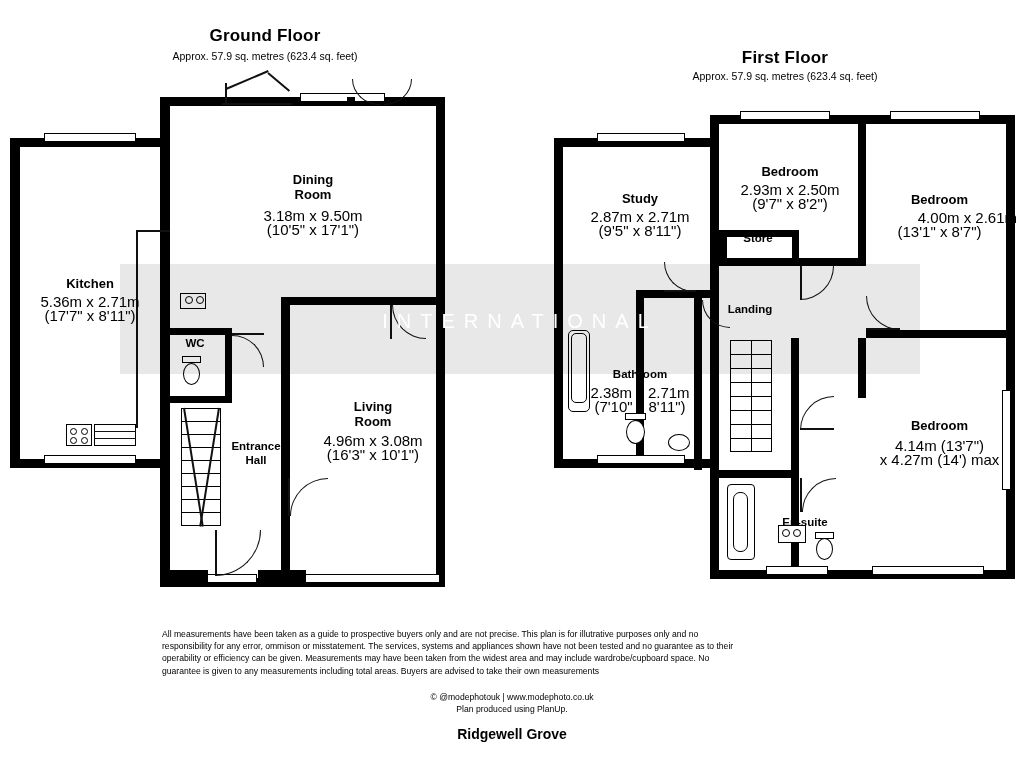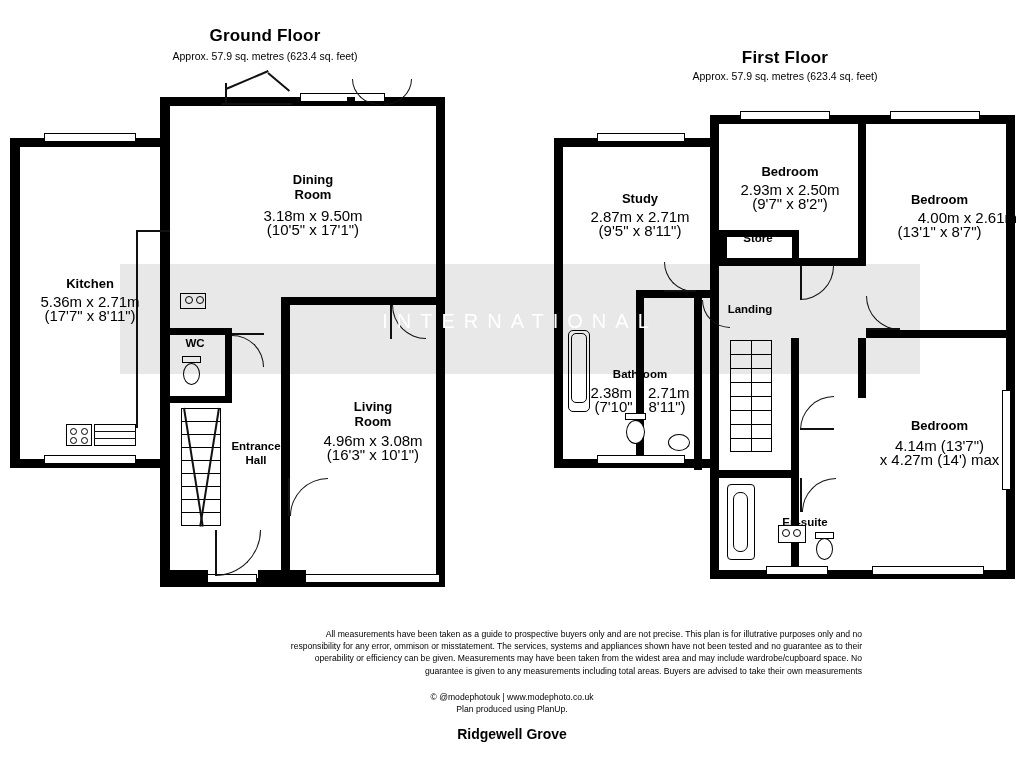--- a/index.html
+++ b/index.html
@@ -52,21 +52,21 @@
     display: flex; flex-direction: column;
     align-items: center; justify-content: center;
     color: #ffffff;
     pointer-events: none;
   }
   #watermark .wm1 { font-size: 46px; font-weight: bold; letter-spacing: 2px; }
   #watermark .wm2 { font-size: 20px; letter-spacing: 9px; margin-top: 4px; }
 
   
   .footer-total { font-size: 16px; text-align: center; }
-  .footer-disc { font-size: 8.6px; text-align: right; line-height: 1.42; }
+  .footer-disc { font-size: 8.6px; text-align: left; line-height: 1.42; }
   .footer-credit { font-size: 8.6px; text-align: center; line-height: 1.45; }
   .footer-addr { font-size: 14px; font-weight: bold; text-align: center; }
 </style>
 </head>
 <body>
 
 <div id="stage">
 
   <div class="t floor-title" style="left:115px; top:26px; width:300px;">Ground Floor</div>
   <div class="t floor-sub" style="left:115px; top:50px; width:300px;">Approx. 57.9 sq. metres (623.4 sq. feet)</div>

